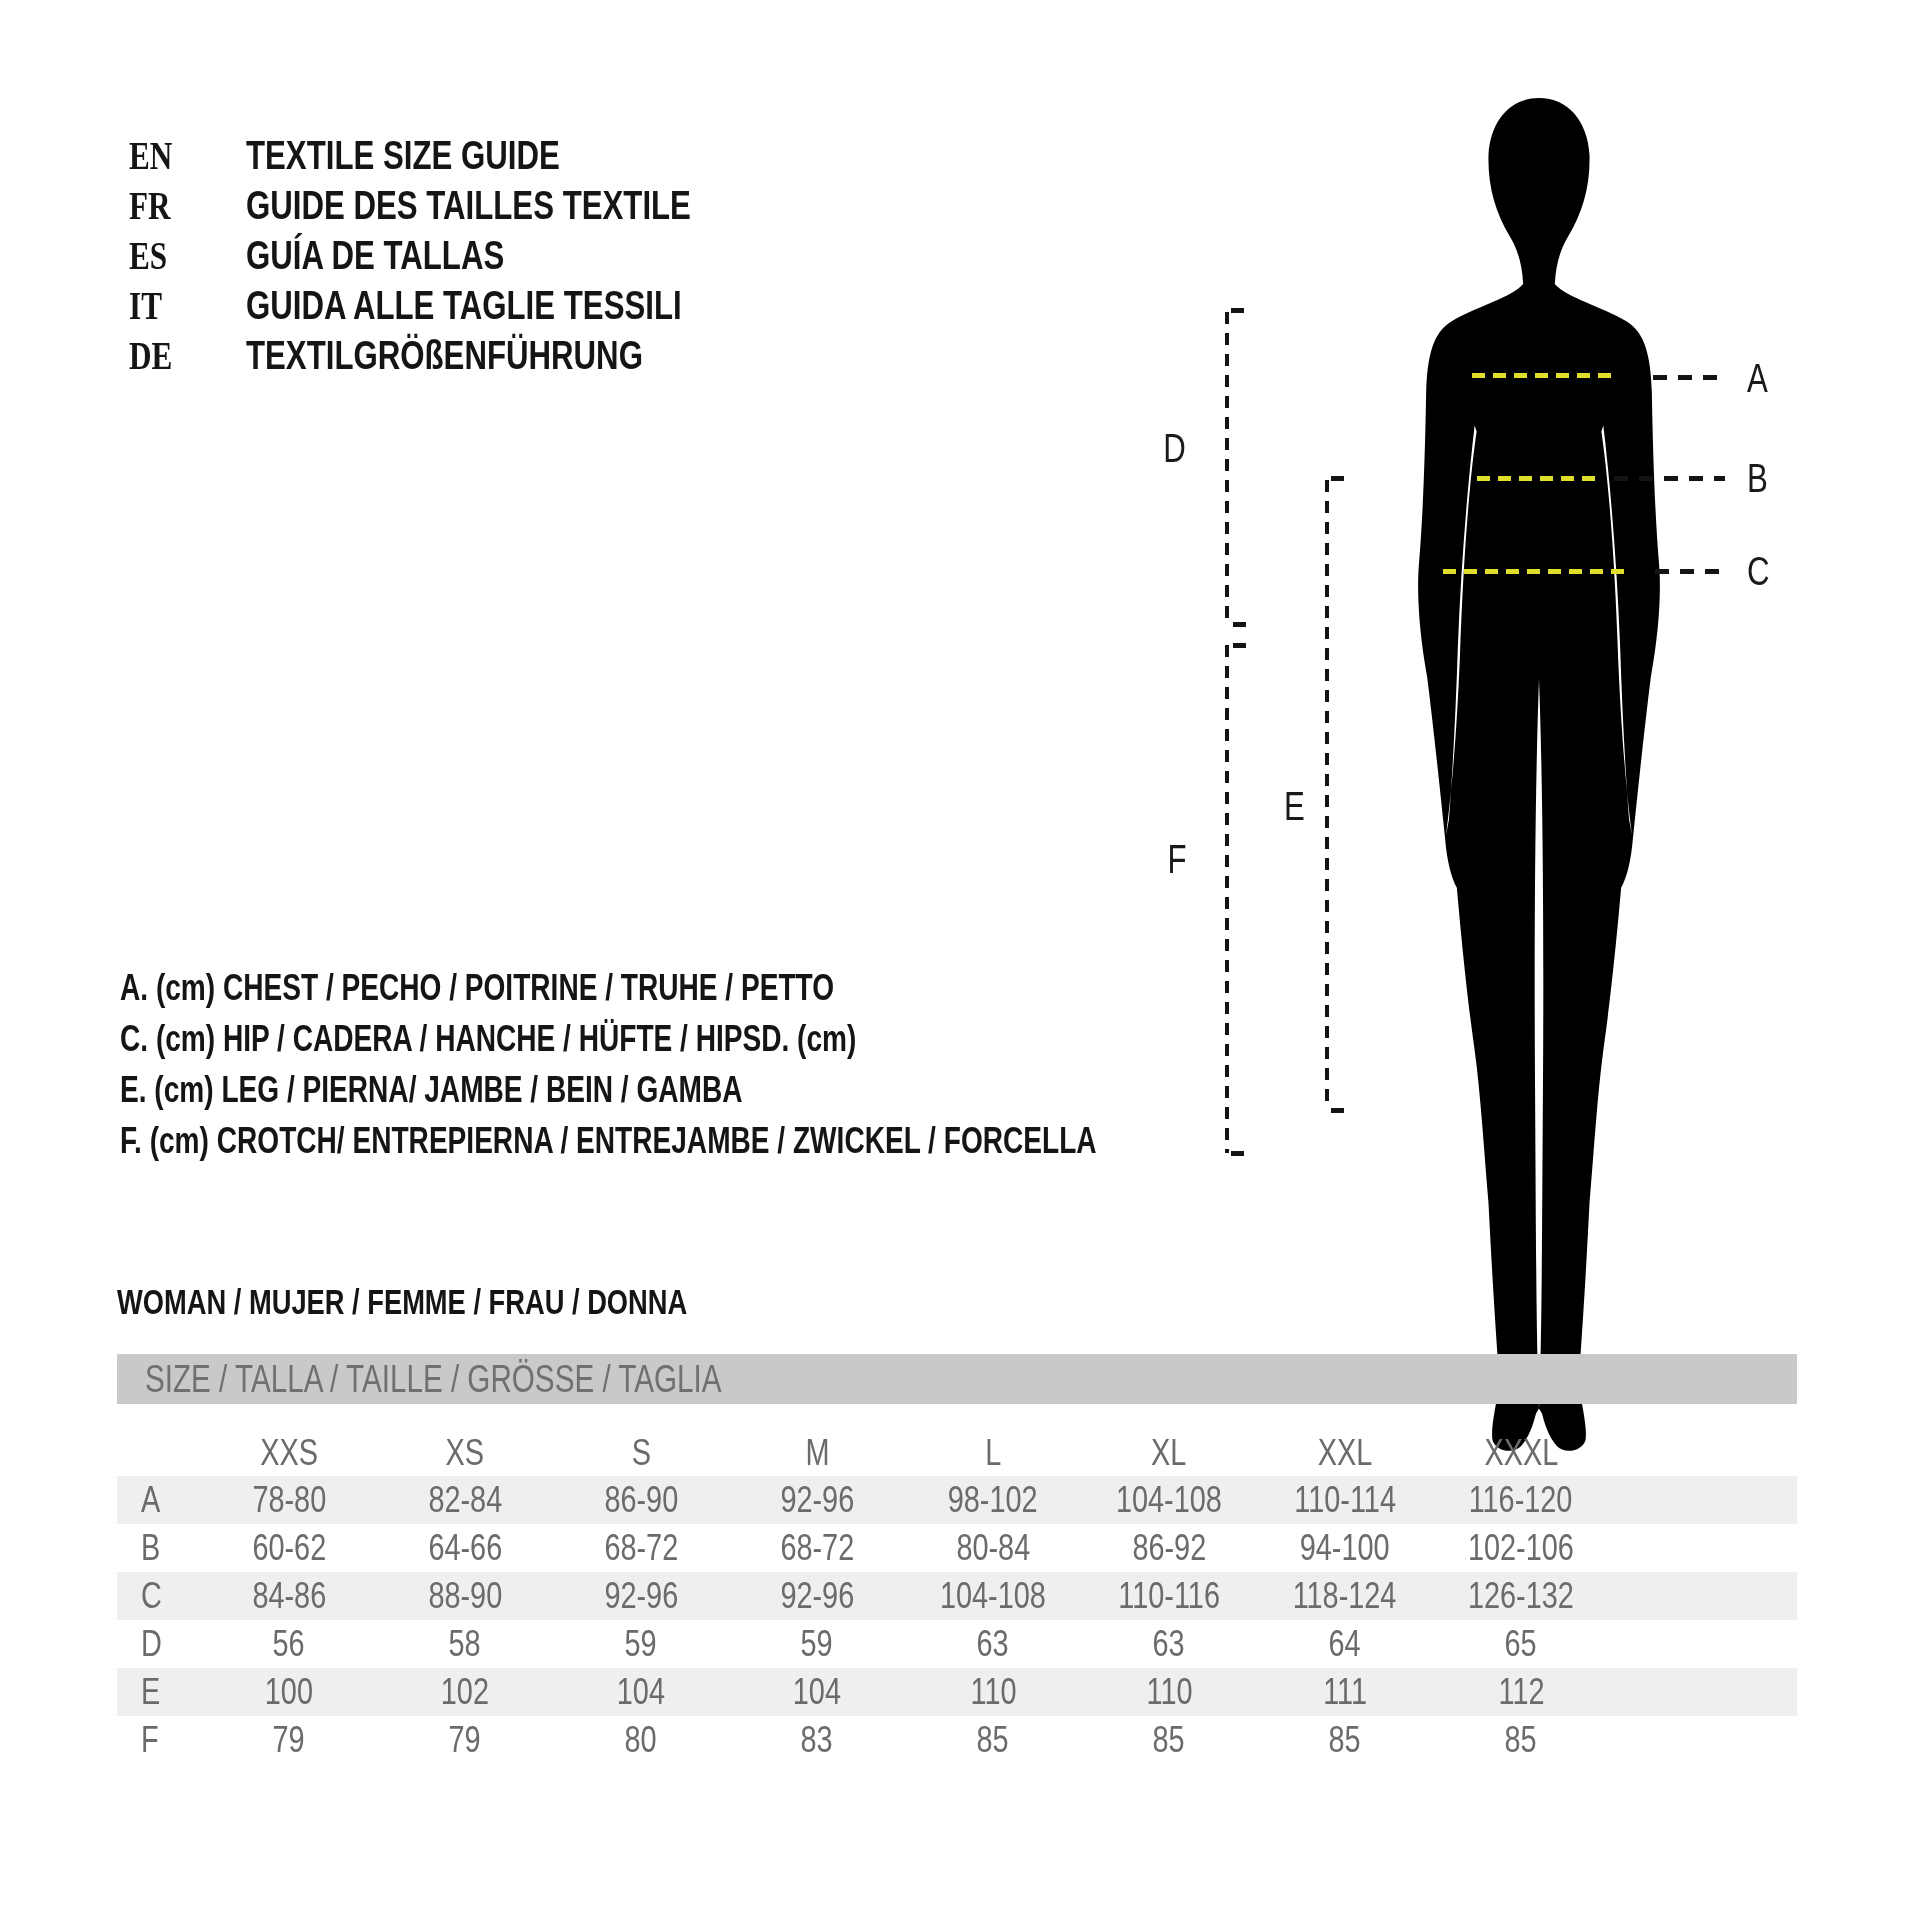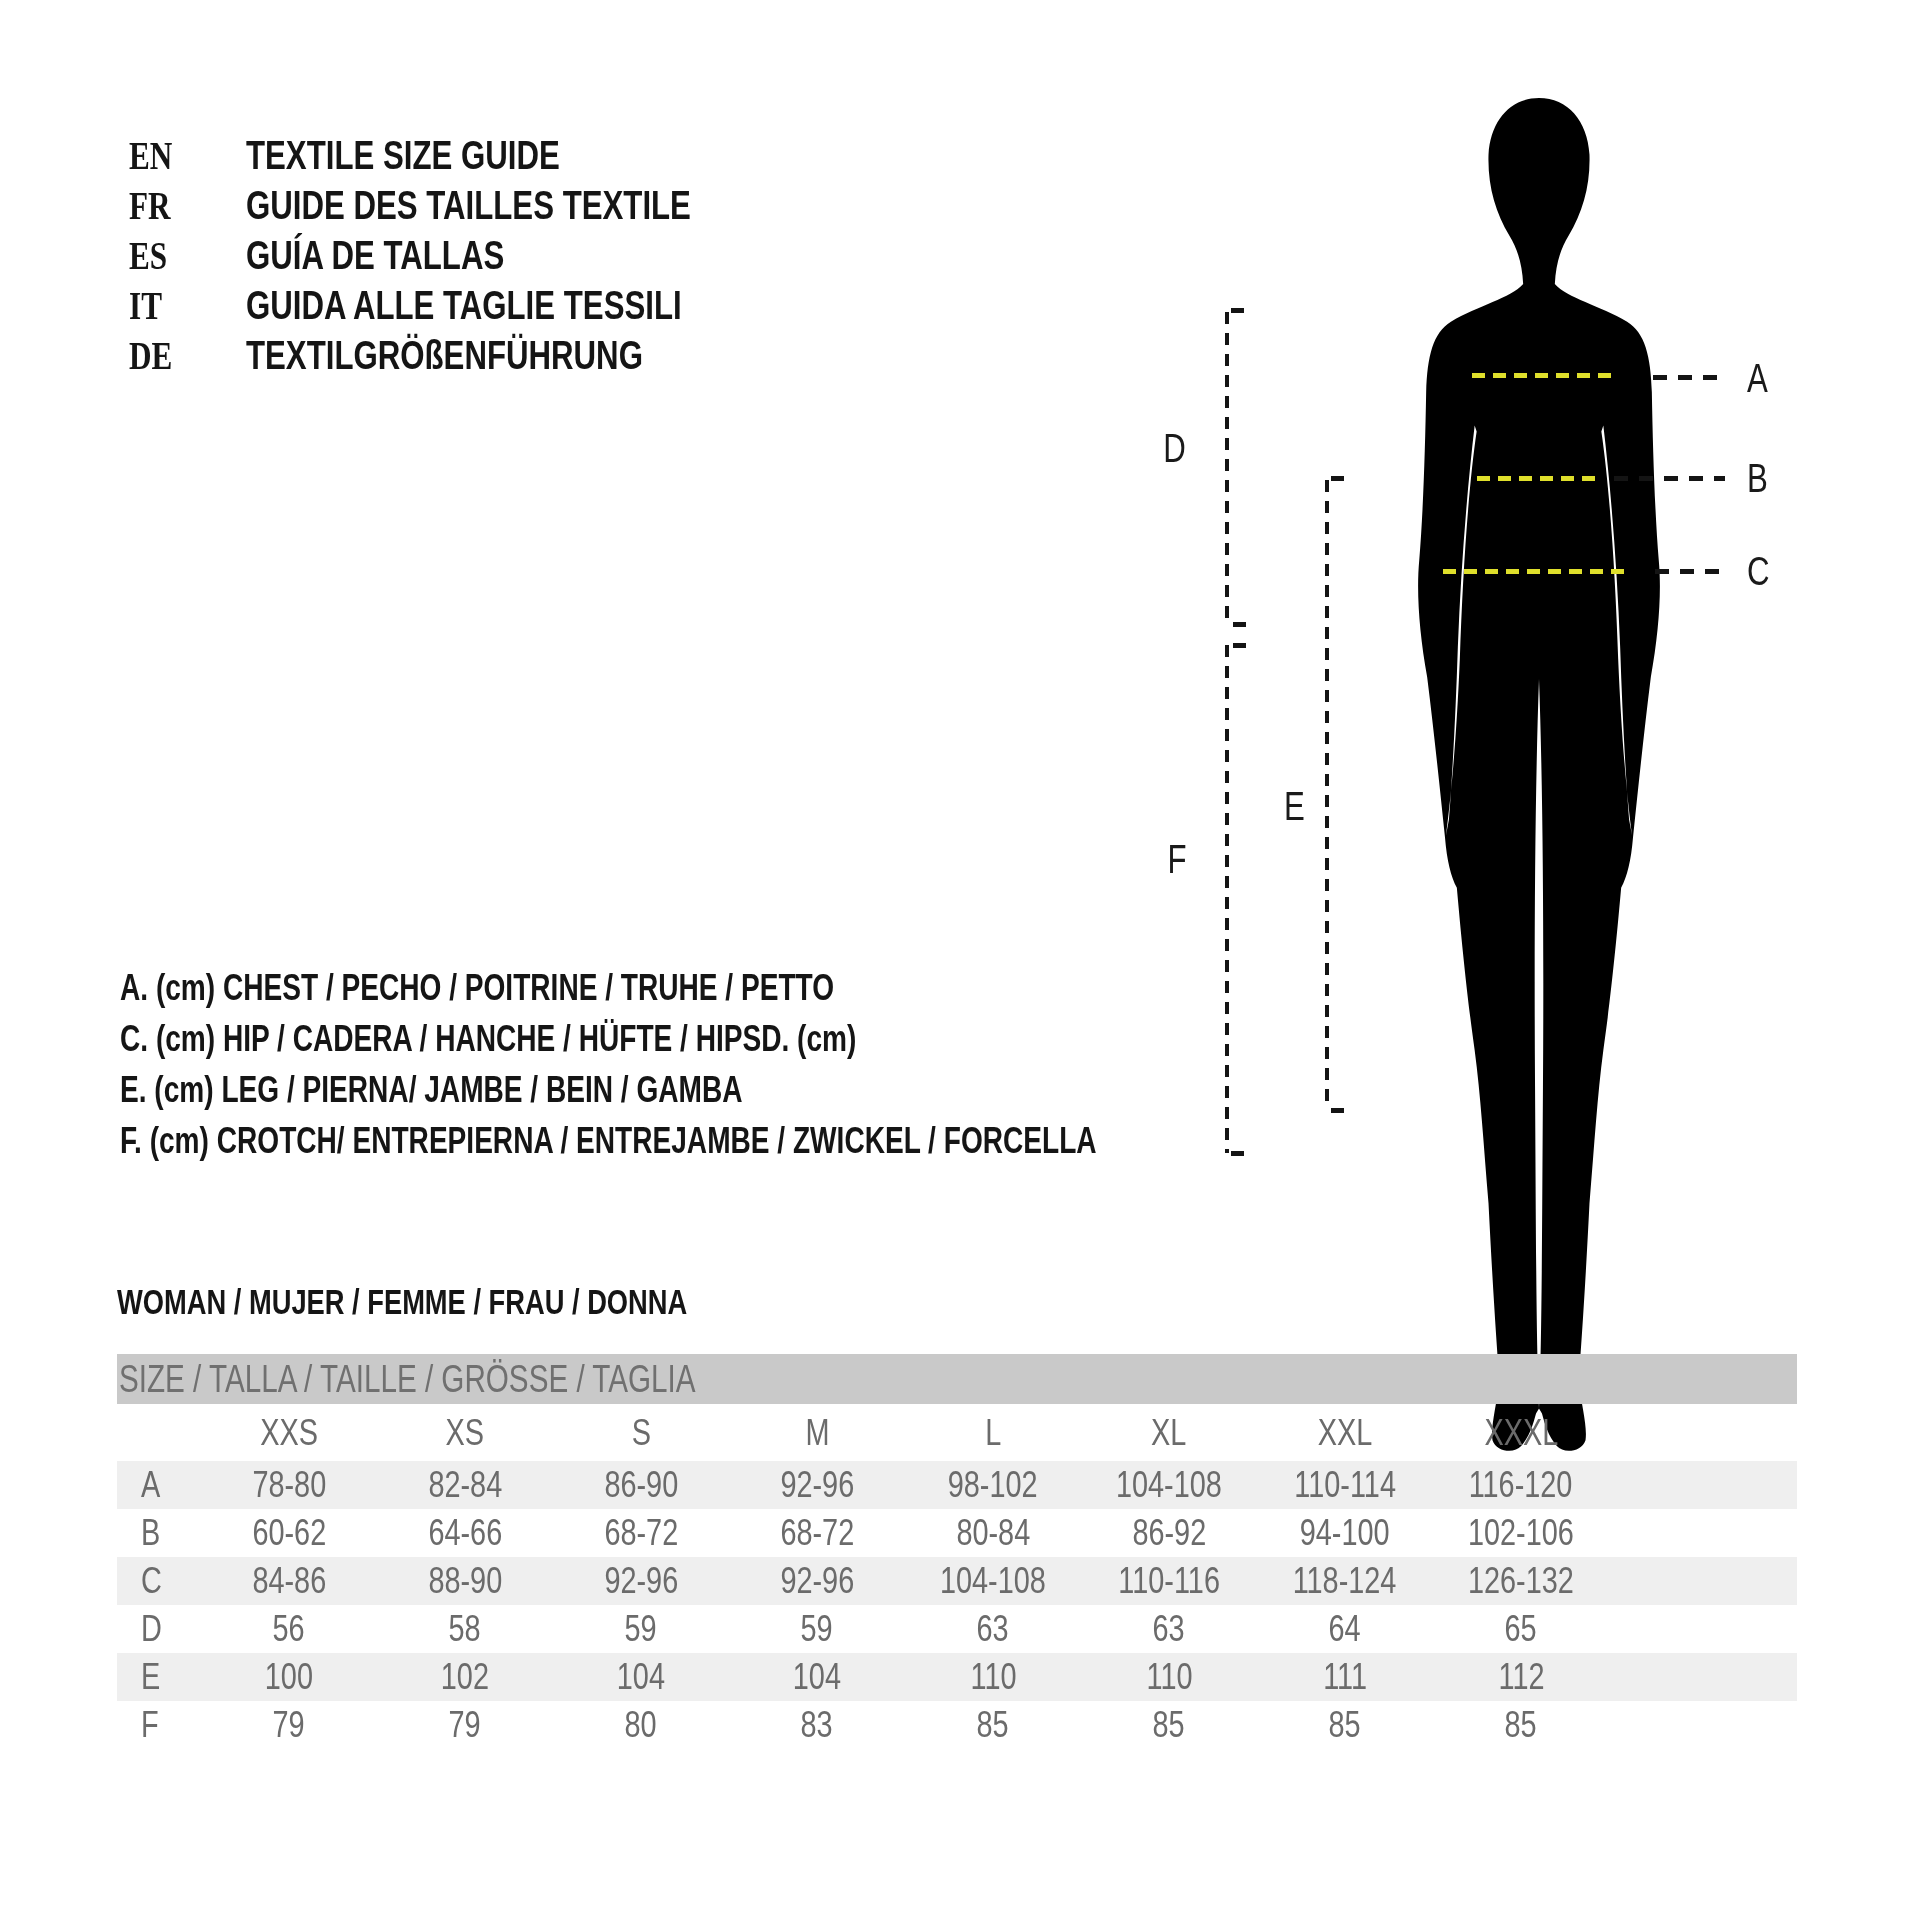--- a/index.html
+++ b/index.html
@@ -20,23 +20,23 @@
   .meas-block{position:absolute;left:120px;top:962px;font-weight:700;font-size:36px;}
   .meas-line{height:51px;display:flex;align-items:center;}
 
   
   .woman-title{position:absolute;left:117px;top:1281px;height:42px;display:flex;align-items:center;
                font-weight:700;font-size:35px;}
 
   
   .tbl{position:absolute;left:117px;top:1354px;width:1680px;font-size:37px;color:#6b6b6b;}
   .tbl-band{height:50px;background:#c9c9c9;display:flex;align-items:center;color:#707070;font-size:38px;}
-  .tbl-band .bandtxt{margin-left:2px;}
+  .tbl-band .bandtxt{margin-left:28px;}
   .tbl-row{display:flex;align-items:center;}
-  .tbl-sizes{height:57px;}
+  .tbl-sizes{height:46px;margin-top:26px;}
   .tbl-data{height:48px;}
   .stripe{background:#efefef;}
   .labcell{width:84px;padding-left:24px;box-sizing:border-box;}
   .cell{width:176px;text-align:center;}
   .filler{width:186px;}
 
   
   .vdash{position:absolute;width:4px;
          background-image:repeating-linear-gradient(to bottom,#141414 0 12px,transparent 12px 21px);}
   .tick{position:absolute;width:13px;height:5px;background:#141414;}

